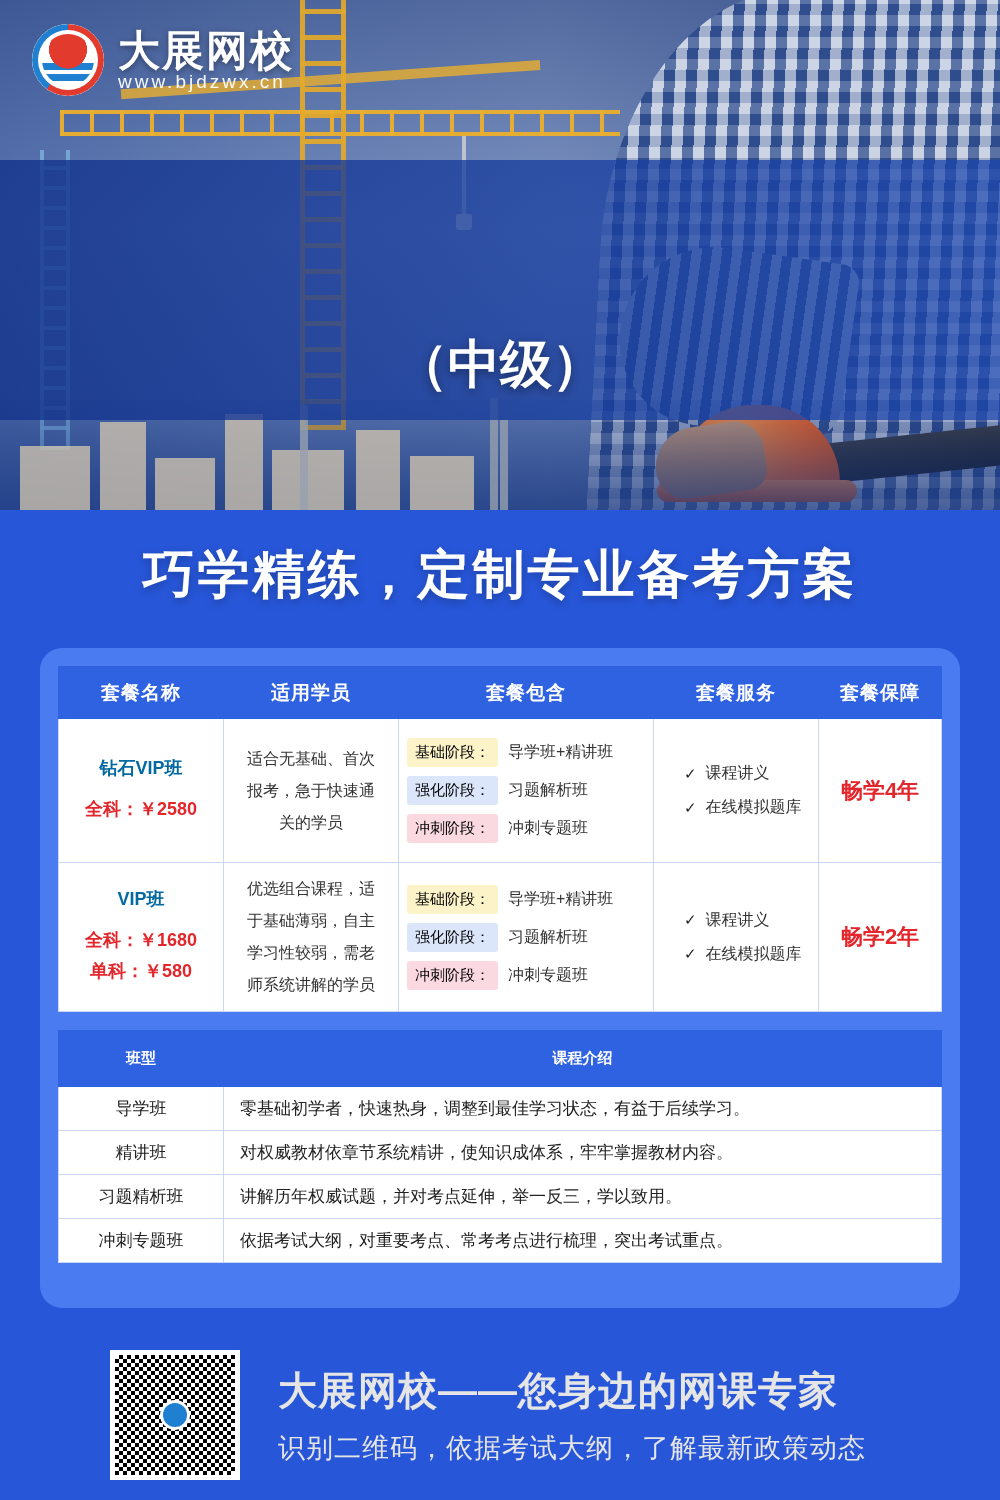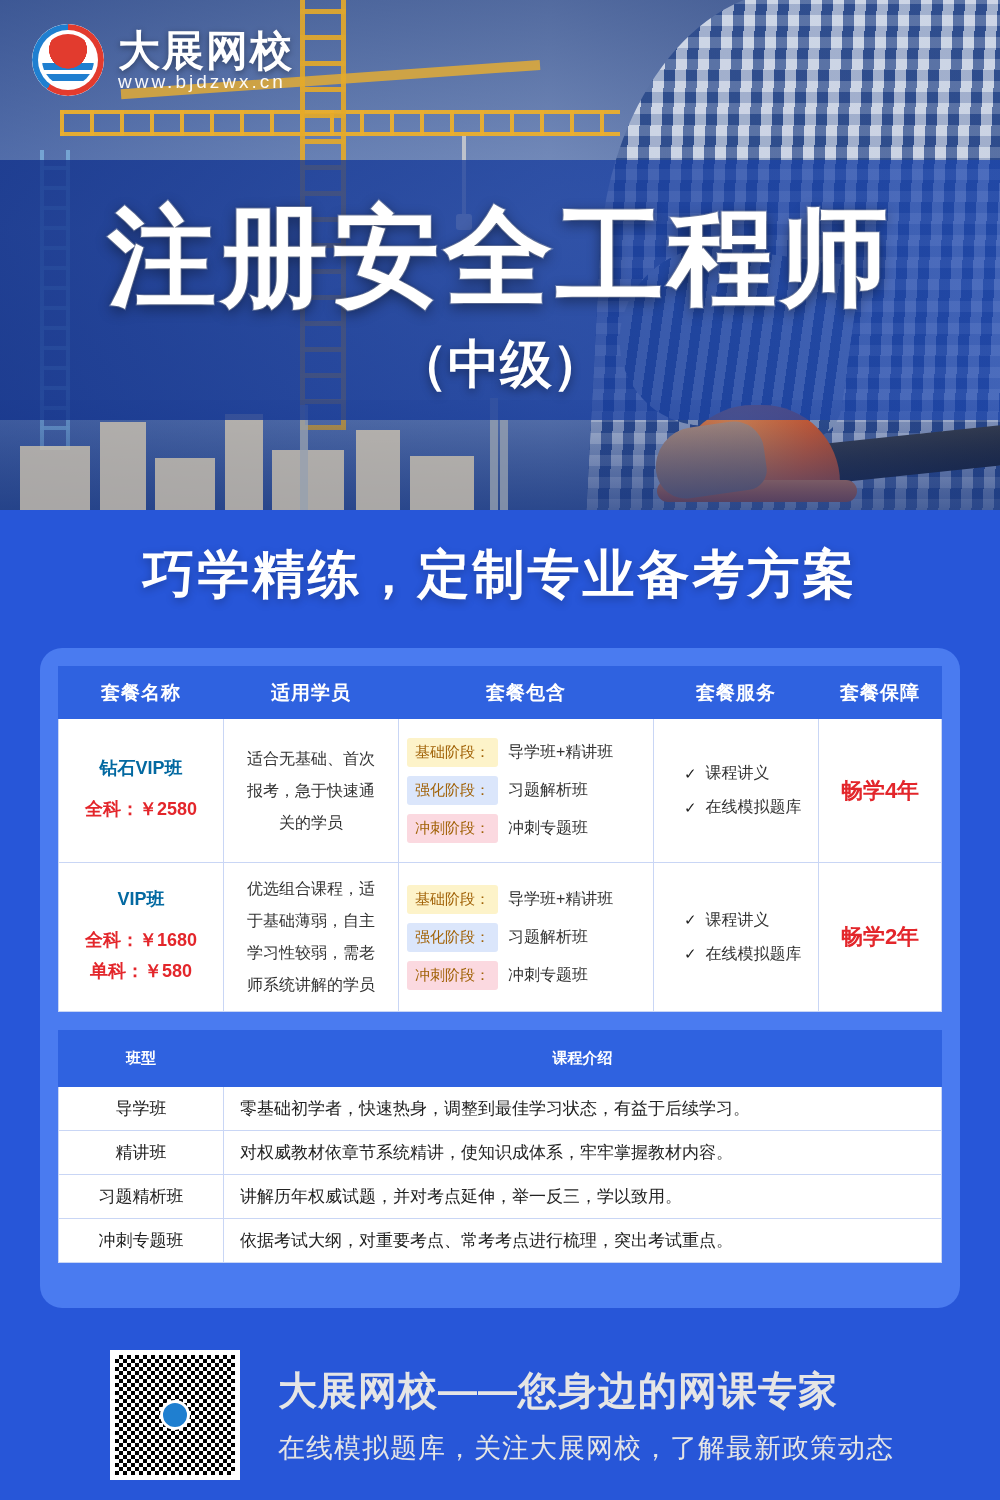--- a/index.html
+++ b/index.html
@@ -184,21 +184,21 @@
     border:1px solid #c9d6f5; vertical-align:middle; background:#fff;
     padding:10px 8px;
   }
   .cell-center{ text-align:center; }
   .pkg-name{ font-size:18px; font-weight:bold; color:#0369a1; margin-bottom:14px; }
   .price{ color:#e3262b; font-size:18px; font-weight:bold; line-height:1.7; }
   .desc{ font-size:16px; color:#333; line-height:2; text-align:center; padding:0 12px; }
   .stage-row{ display:flex; align-items:center; gap:10px; margin:9px 0; }
   .tag{
     display:inline-block; font-size:15px; padding:5px 8px; border-radius:3px; white-space:nowrap;
-    color:#a16207;
+    color:#000000;
   }
   .tag-basic{ background:#fdf3c9; }
   .tag-strong{ background:#dbe6fb; }
   .tag-sprint{ background:#fbd9e0; }
   .stage-val{ font-size:16px; color:#333; }
   .svc-row{ display:flex; align-items:center; gap:9px; margin:13px 0 13px 22px; font-size:16px; color:#333; }
   .check{ font-size:15px; color:#222; }
   .guarantee{ color:#e3262b; font-size:22px; font-weight:bold; }
 
   .intro{ margin-top:18px; }
@@ -260,21 +260,20 @@
     <div class="b" style="left:225px; width:38px;  height:96px;"></div>
     <div class="b" style="left:272px; width:72px;  height:60px;"></div>
     <div class="b" style="left:356px; width:44px;  height:80px;"></div>
     <div class="b" style="left:410px; width:64px;  height:54px;"></div>
     <div class="t" style="left:300px; height:105px;"></div>
     <div class="t" style="left:490px; height:112px;"></div>
     <div class="t" style="left:500px; height:90px;"></div>
   </div>
 
   <div class="title-band"></div>
-  <div class="main-title">注册安全工程师</div>
   <div class="sub-title">（中级）</div>
 
   <div class="logo">
     <div class="logo-mark">
       <div class="ring"></div>
         <div class="inner"></div>
         <div class="swoosh"></div>
     </div>
     <div class="logo-text">
       <div class="logo-name">大展网校</div>
@@ -404,15 +403,15 @@
   </table>
 </div>
 
 <div class="footer">
   <div class="qr">
     <div class="qr-px"></div>
     <div class="qr-logo"></div>
   </div>
   <div class="footer-text">
     <div class="f1">大展网校——您身边的网课专家</div>
-    <div class="f2">在线模拟题库，关注大展网校，了解最新政策动态</div>
+    <div class="f2">识别二维码，依据考试大纲，了解最新政策动态</div>
   </div>
 </div>
 
 </body></html>

